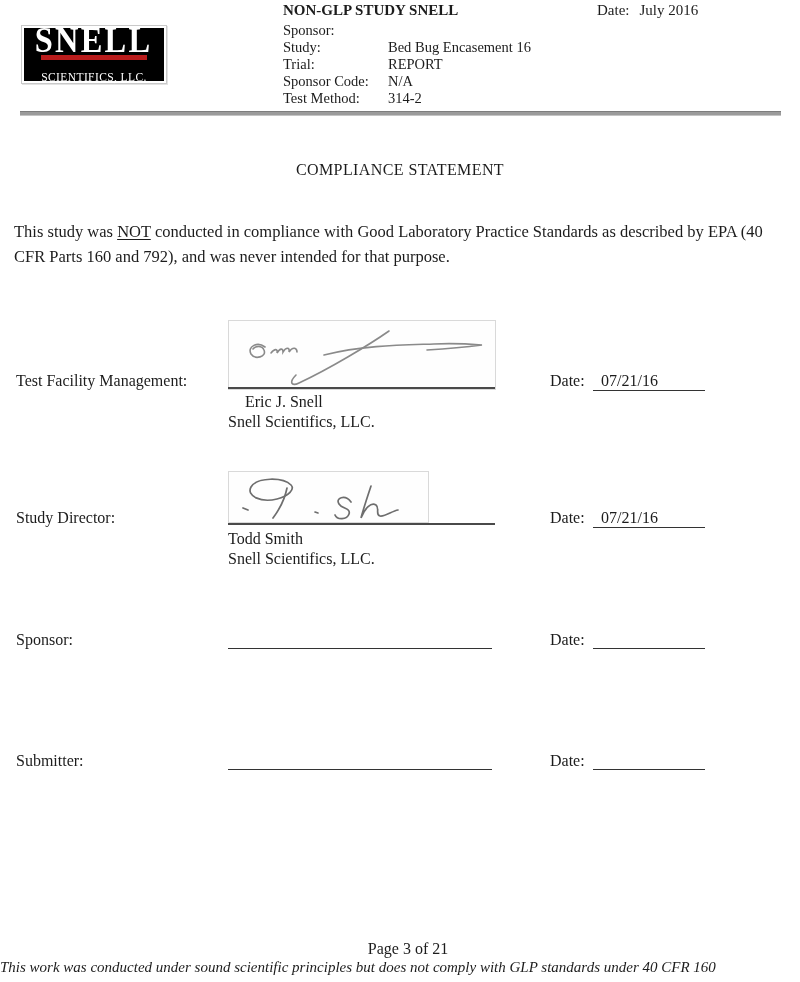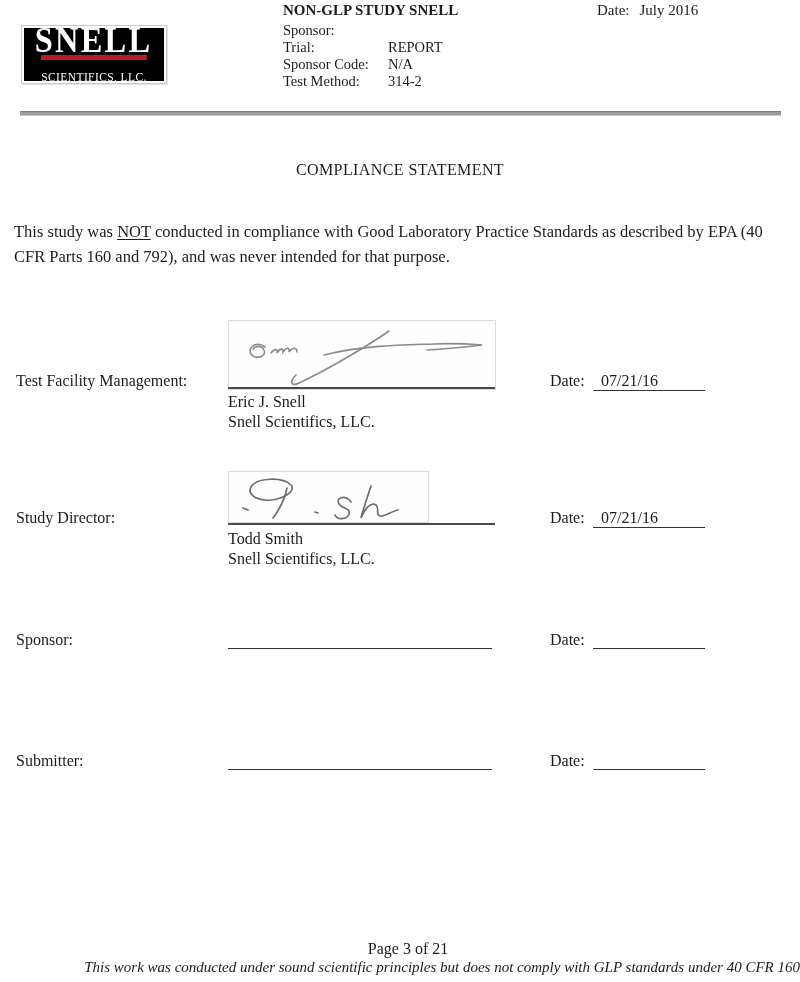--- a/index.html
+++ b/index.html
@@ -78,21 +78,21 @@
   .sig-line{border-top:2px solid #4a4a4a;z-index:2;}
   .date-label{font-size:16px;z-index:2;}
   .date-value{font-size:16px;z-index:2;}
   .date-line{border-top:1.5px solid #333;z-index:2;}
   .sig-name{font-size:16px;line-height:20px;z-index:2;white-space:nowrap;}
 
   .page-num{
     left:0;top:940px;width:800px;text-align:center;font-size:16px;z-index:2;margin-left:8px;
   }
   .disclaimer{
-    left:0;top:959px;width:800px;text-align:right;
+    left:0;top:959px;width:800px;text-align:left;
     font-style:italic;font-size:15px;z-index:2;white-space:nowrap;
   }
   svg{display:block;}
 </style>
 </head>
 <body>
 
 <div class="page">
 
 
@@ -101,20 +101,24 @@
       <div class="logo-name">SNELL</div>
       <div class="logo-sub">SCIENTIFICS, LLC.</div>
     </div>
   </div>
 
   <div class="abs hdr">
     <div class="hdr-title">NON-GLP STUDY SNELL</div>
     <div class="hdr-row">
       <span class="hdr-label">Sponsor:</span>
       <span></span>
+    </div>
+    <div class="hdr-row">
+      <span class="hdr-label">Study:</span>
+      <span>Bed Bug Encasement 16</span>
     </div>
     <div class="hdr-row">
       <span class="hdr-label">Trial:</span>
       <span>REPORT</span>
     </div>
     <div class="hdr-row">
       <span class="hdr-label">Sponsor Code:</span>
       <span>N/A</span>
     </div>
     <div class="hdr-row">
@@ -141,21 +145,21 @@
         <path d="M160,10 c-20,14 -60,38 -90,52 c-8,4 -10,-1 -3,-8"></path>
         <path d="M95,34 c40,-10 80,-10 110,-11 c20,-1 35,0 48,1 c-15,2 -38,4 -55,5"></path>
       </g>
     </svg>
   </div>
   <div class="abs sig-label" style="left:16px;top:372px;">Test Facility Management:</div>
   <div class="abs sig-line" style="left:228px;top:387px;width:267px;"></div>
   <div class="abs date-label" style="left:550px;top:372px;">Date:</div>
   <div class="abs date-value" style="left:601px;top:372px;">07/21/16</div>
   <div class="abs date-line" style="left:593px;top:390px;width:112px;"></div>
-  <div class="abs sig-name" style="left:228px;top:392px;">Eric J. Snell</div>
+  <div class="abs sig-name" style="left:245px;top:392px;">Eric J. Snell</div>
   <div class="abs sig-name" style="left:228px;top:412px;">Snell Scientifics, LLC.</div>
 
   <div class="abs sig-box" style="left:228px;top:471px;width:199px;height:50px;">
     <svg width="199" height="50" viewBox="0 0 199 50">
       <g fill="none" stroke="#6e6e6e" stroke-width="1.7" stroke-linecap="round">
         <path d="M62,13 c-8,-8 -34,-8 -40,2 c-5,9 10,16 26,12 c12,-3 18,-10 14,-14"></path>
         <path d="M58,16 c-2,10 -8,22 -14,30"></path>
         <path d="M14,36 l5,2"></path>
         <path d="M86,40 l3,1"></path>
         <path d="M122,30 c-6,-8 -16,-4 -12,2 c3,5 12,4 10,10 c-2,6 -12,6 -14,1"></path>

